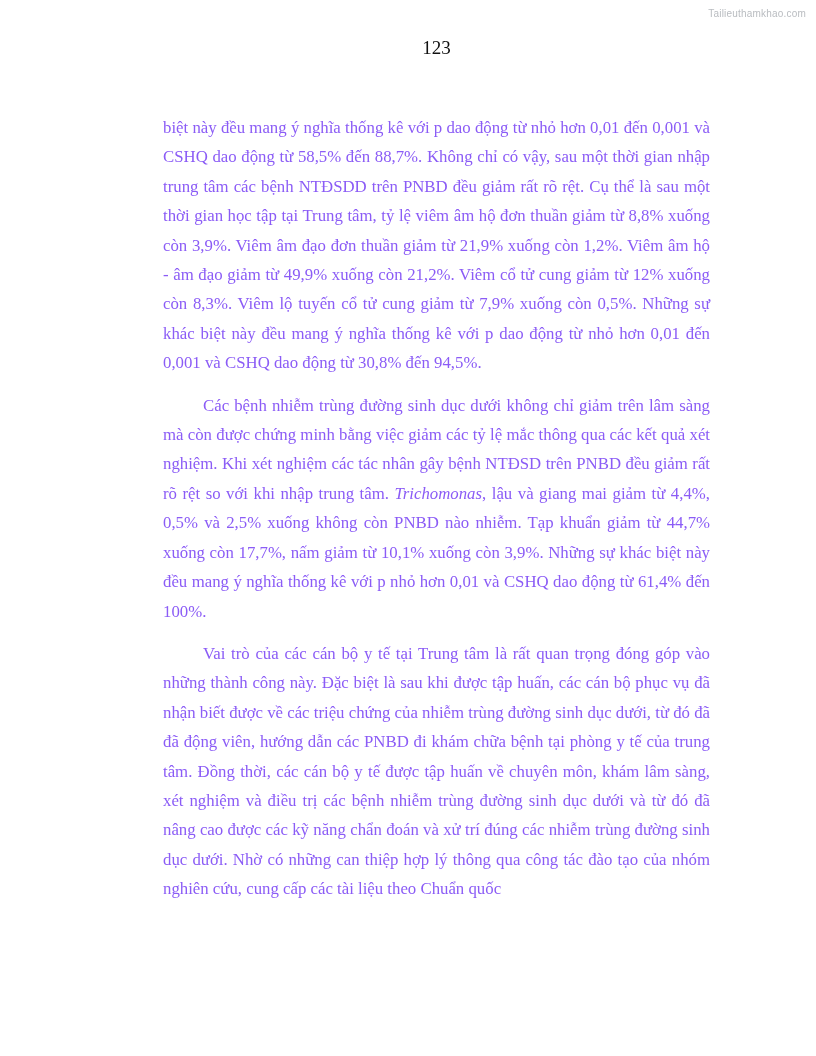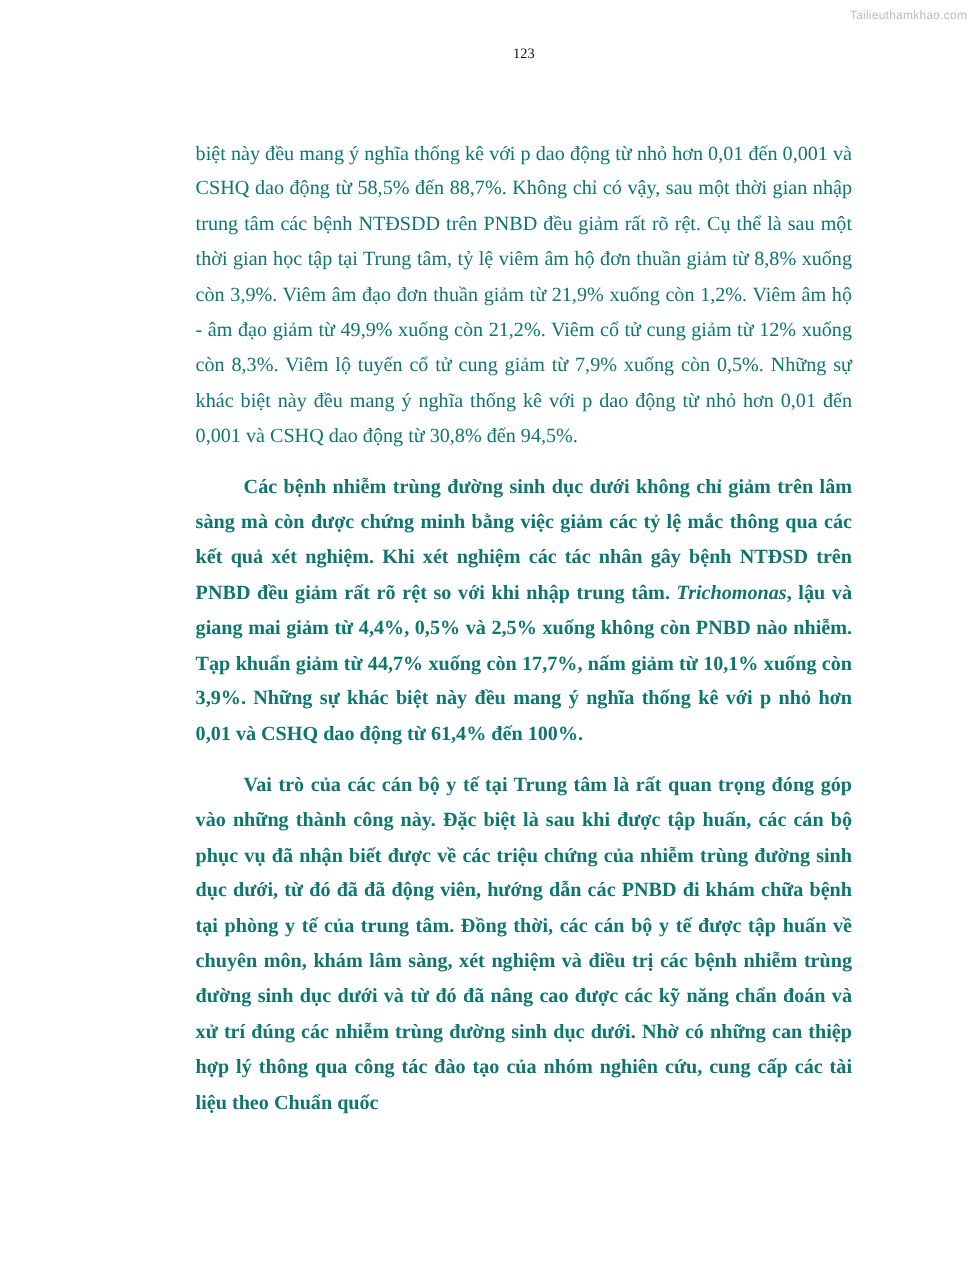--- a/index.html
+++ b/index.html
@@ -24,39 +24,38 @@
     font-size: 10px;
     color: #b9bcc0;
     letter-spacing: 0.2px;
   }
   .page-number {
     position: absolute;
     top: 37px;
     left: 163px;
     width: 547px;
     text-align: center;
-    font-size: 12px;
+    font-size: 19px;
     color: #111111;
   }
   .content {
     position: absolute;
     top: 113px;
     left: 163px;
     width: 547px;
     text-align: justify;
     font-size: 16.8px;
     line-height: 29.4px;
-    color: #0f766e;
+    color: #8b5cf6;
   }
   .content p {
     margin: 0 0 13px 0;
   }
   .content p.indent {
     text-indent: 40px;
-    font-weight: bold;
   }
   .content em {
     font-style: italic;
   }
 </style>
 </head>
 <body>
 
 <div class="page">
 

